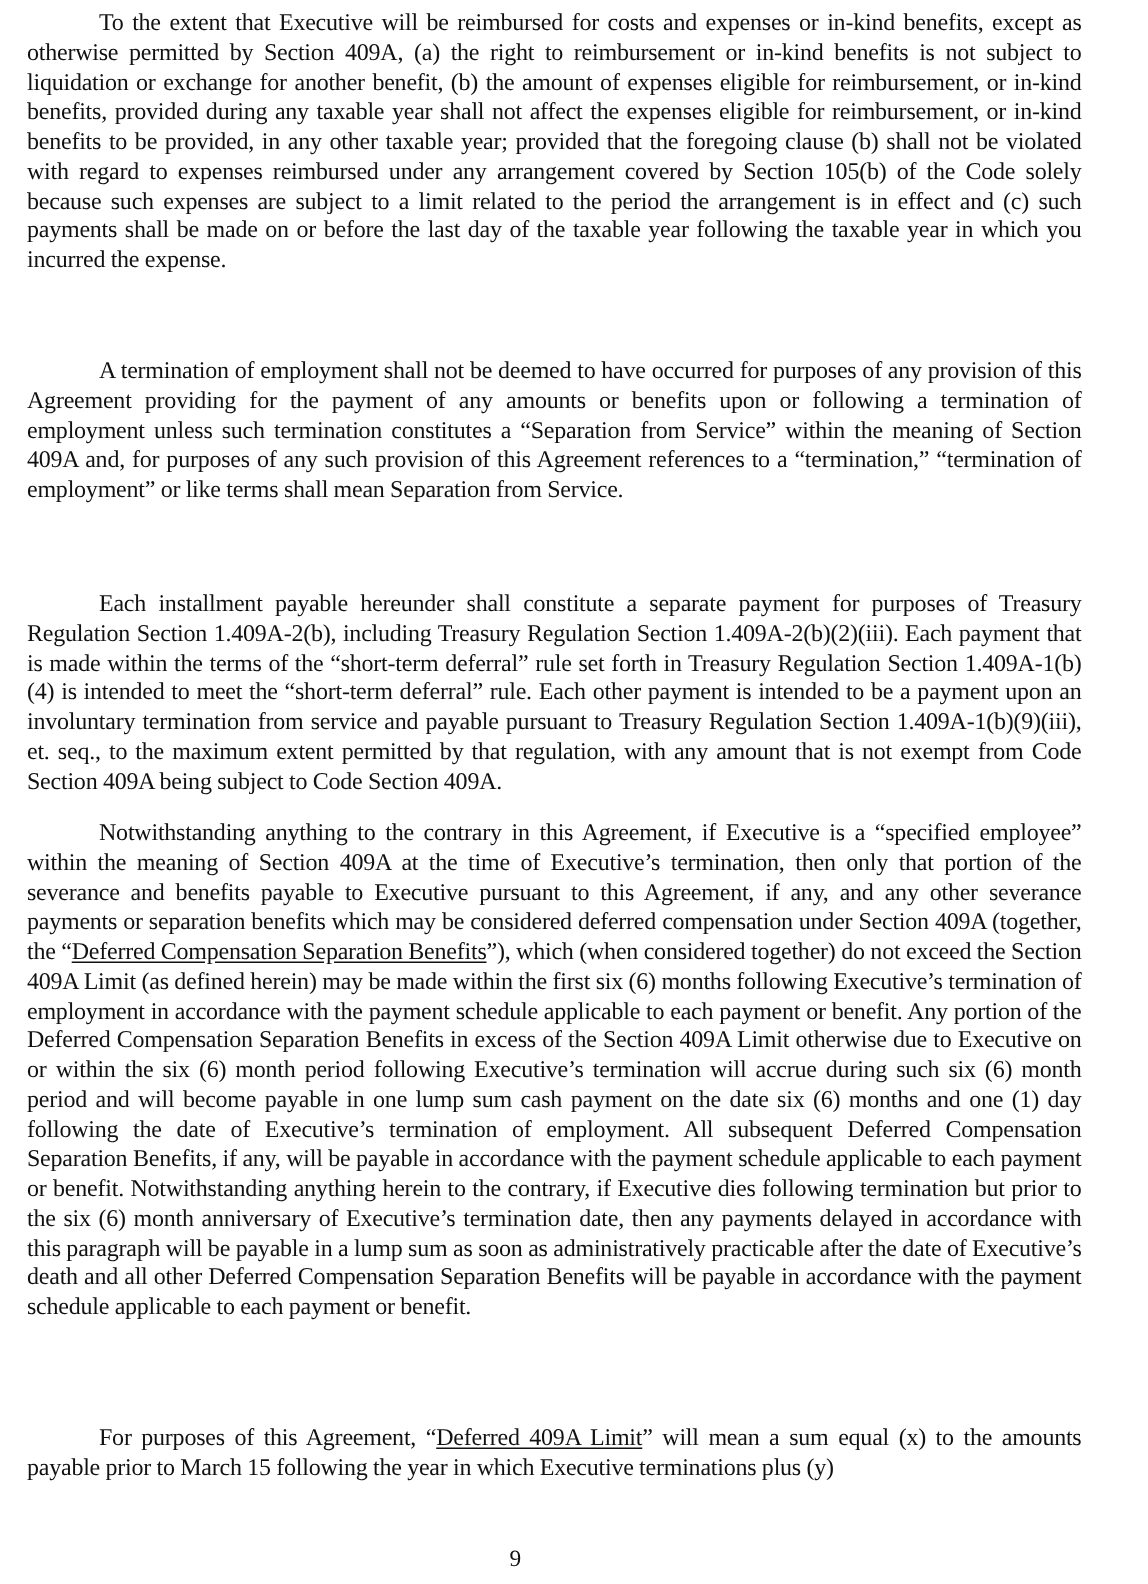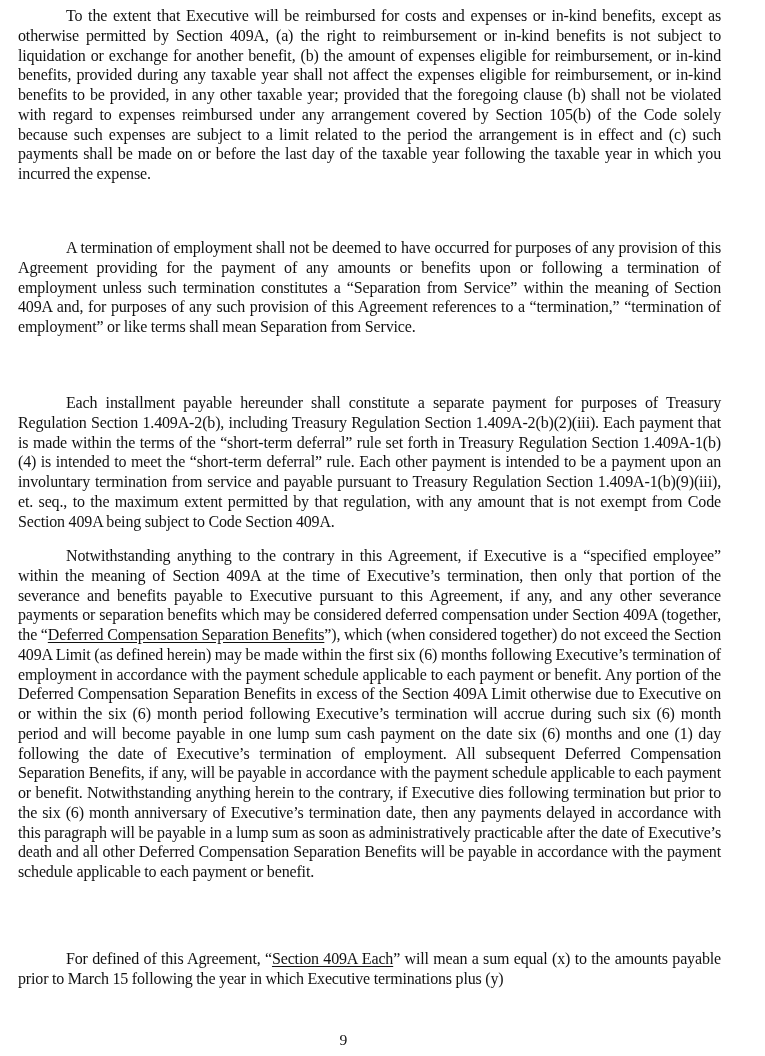--- a/index.html
+++ b/index.html
@@ -64,18 +64,18 @@
 
   <p class="para p3">
     <span>Each installment payable hereunder shall constitute a separate payment for purposes of Treasury Regulation Section 1.409A-2(b), including Treasury Regulation Section 1.409A-2(b)(2)(iii).  Each payment that is made within the terms of the “short-term deferral” rule set forth in Treasury Regulation Section 1.409A-1(b)(4) is intended to meet the “short-term deferral” rule.  Each other payment is intended to be a payment upon an involuntary termination from service and payable pursuant to Treasury Regulation Section 1.409A-1(b)(9)(iii), et. seq., to the maximum extent permitted by that regulation, with any amount that is not exempt from Code Section 409A being subject to Code Section 409A.</span>
   </p>
 
   <p class="para p4">
     <span>Notwithstanding anything to the contrary in this Agreement, if Executive is a “specified employee” within the meaning of Section 409A at the time of Executive’s termination, then only that portion of the severance and benefits payable to Executive pursuant to this Agreement, if any, and any other severance payments or separation benefits which may be considered deferred compensation under Section 409A (together, the “</span><span class="u">Deferred Compensation Separation Benefits</span><span>”), which (when considered together) do not exceed the Section 409A Limit (as defined herein) may be made within the first six (6) months following Executive’s termination of employment in accordance with the payment schedule applicable to each payment or benefit.  Any portion of the Deferred Compensation Separation Benefits in excess of the Section 409A Limit otherwise due to Executive on or within the six (6) month period following Executive’s termination will accrue during such six (6) month period and will become payable in one lump sum cash payment on the date six (6) months and one (1) day following the date of Executive’s termination of employment.  All subsequent Deferred Compensation Separation Benefits, if any, will be payable in accordance with the payment schedule applicable to each payment or benefit. Notwithstanding anything herein to the contrary, if Executive dies following termination but prior to the six (6) month anniversary of Executive’s termination date, then any payments delayed in accordance with this paragraph will be payable in a lump sum as soon as administratively practicable after the date of Executive’s death and all other Deferred Compensation Separation Benefits will be payable in accordance with the payment schedule applicable to each payment or benefit.</span>
   </p>
 
   <p class="para p5">
-    <span>For defined of this Agreement, “</span><span class="u">Section 409A Each</span><span>” will mean a sum equal (x) to the amounts payable prior to March 15 following the year in which Executive terminations plus (y)</span>
+    <span>For purposes of this Agreement, “</span><span class="u">Deferred 409A Limit</span><span>” will mean a sum equal (x) to the amounts payable prior to March 15 following the year in which Executive terminations plus (y)</span>
   </p>
 
 </div>
 
 <div class="page-number">9</div>
 
 </body></html>

